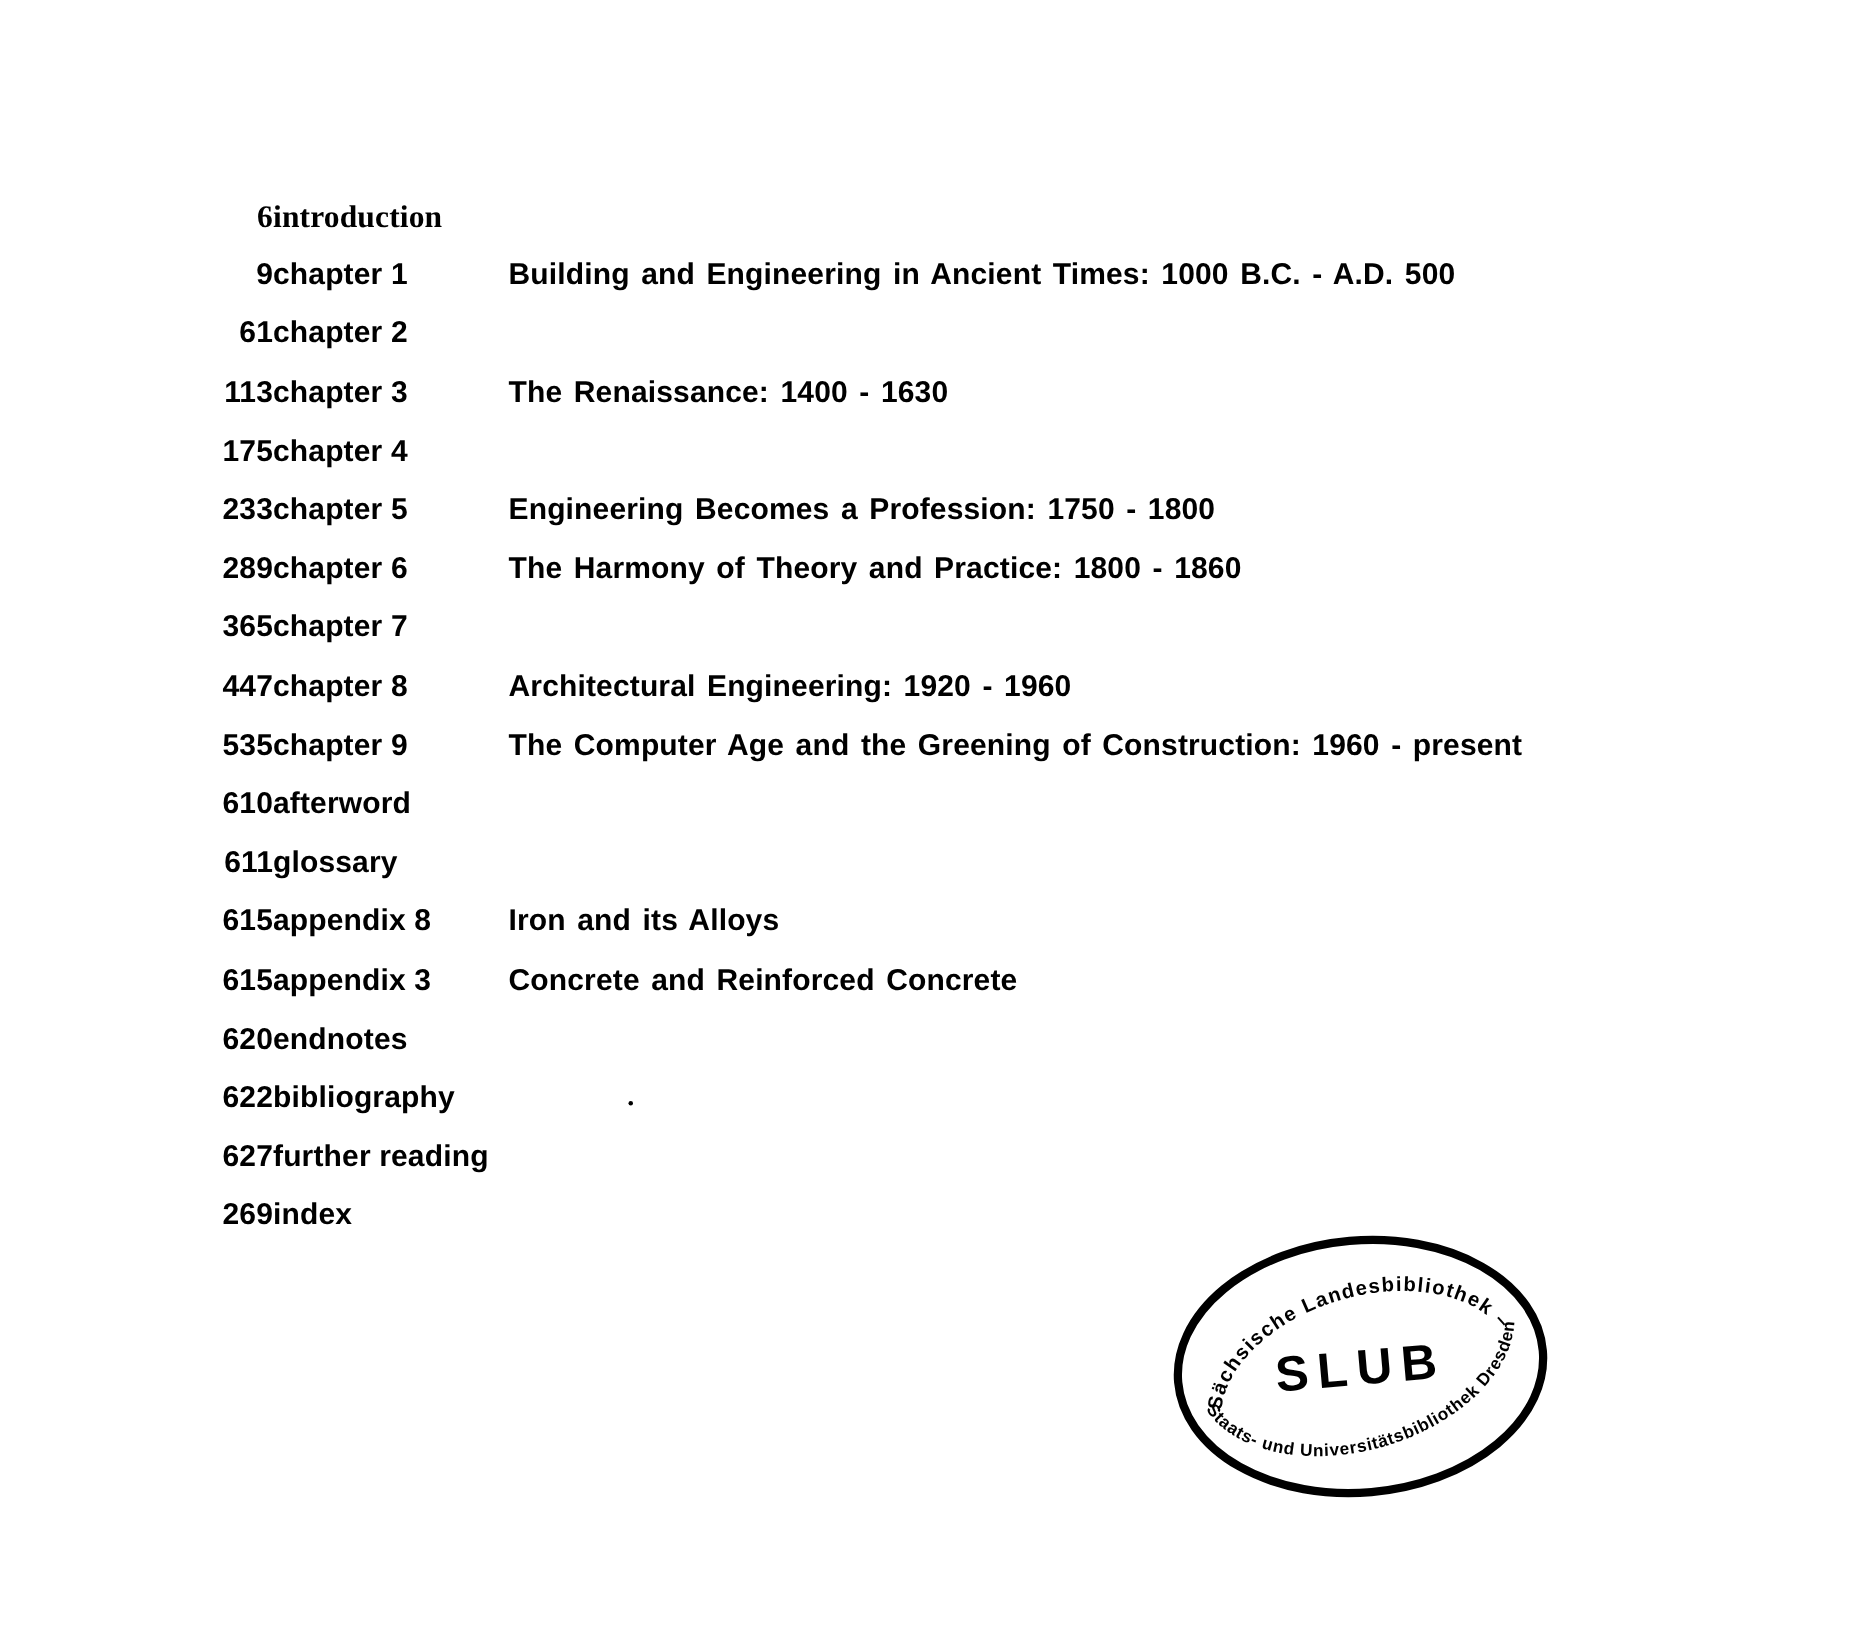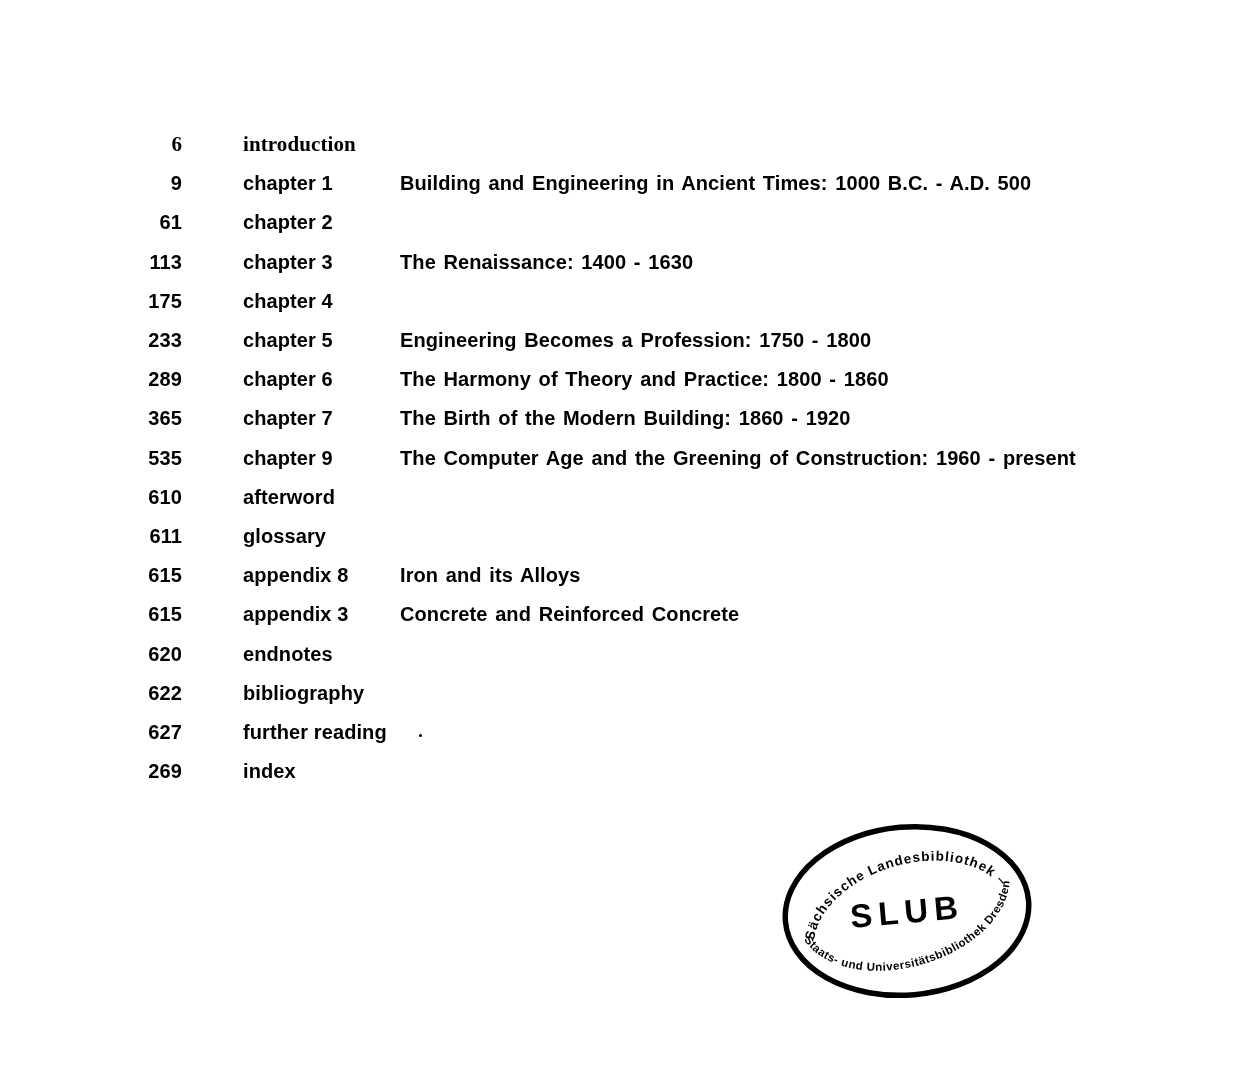--- a/index.html
+++ b/index.html
@@ -27,21 +27,20 @@
     font-weight: 700;
     font-size: 20px;
     letter-spacing: 0.1px;
   }
   .row .num {
     width: 60px;
     text-align: right;
     flex: 0 0 auto;
   }
   .row .label {
-    margin-left: 61px;
     width: 157px;
     flex: 0 0 auto;
     white-space: nowrap;
   }
   .row .title {
     white-space: nowrap;
     word-spacing: 2px;
   }
   .row.serif {
     font-family: "Liberation Serif", serif;
@@ -105,21 +104,25 @@
     <span class="title">Engineering Becomes a Profession: 1750 - 1800</span>
   </div>
     <div class="row">
     <span class="num">289</span>
     <span class="label">chapter 6</span>
     <span class="title">The Harmony of Theory and Practice: 1800 - 1860</span>
   </div>
     <div class="row">
     <span class="num">365</span>
     <span class="label">chapter 7</span>
-    <span class="title">The Birth of the Modern Building: 1860 - 1920</span>
+  </div>
+    <div class="row">
+    <span class="num">447</span>
+    <span class="label">chapter 8</span>
+    <span class="title">Architectural Engineering: 1920 - 1960</span>
   </div>
     <div class="row">
     <span class="num">535</span>
     <span class="label">chapter 9</span>
     <span class="title">The Computer Age and the Greening of Construction: 1960 - present</span>
   </div>
     <div class="row">
     <span class="num">610</span>
     <span class="label">afterword</span>
     <span class="title"></span>

